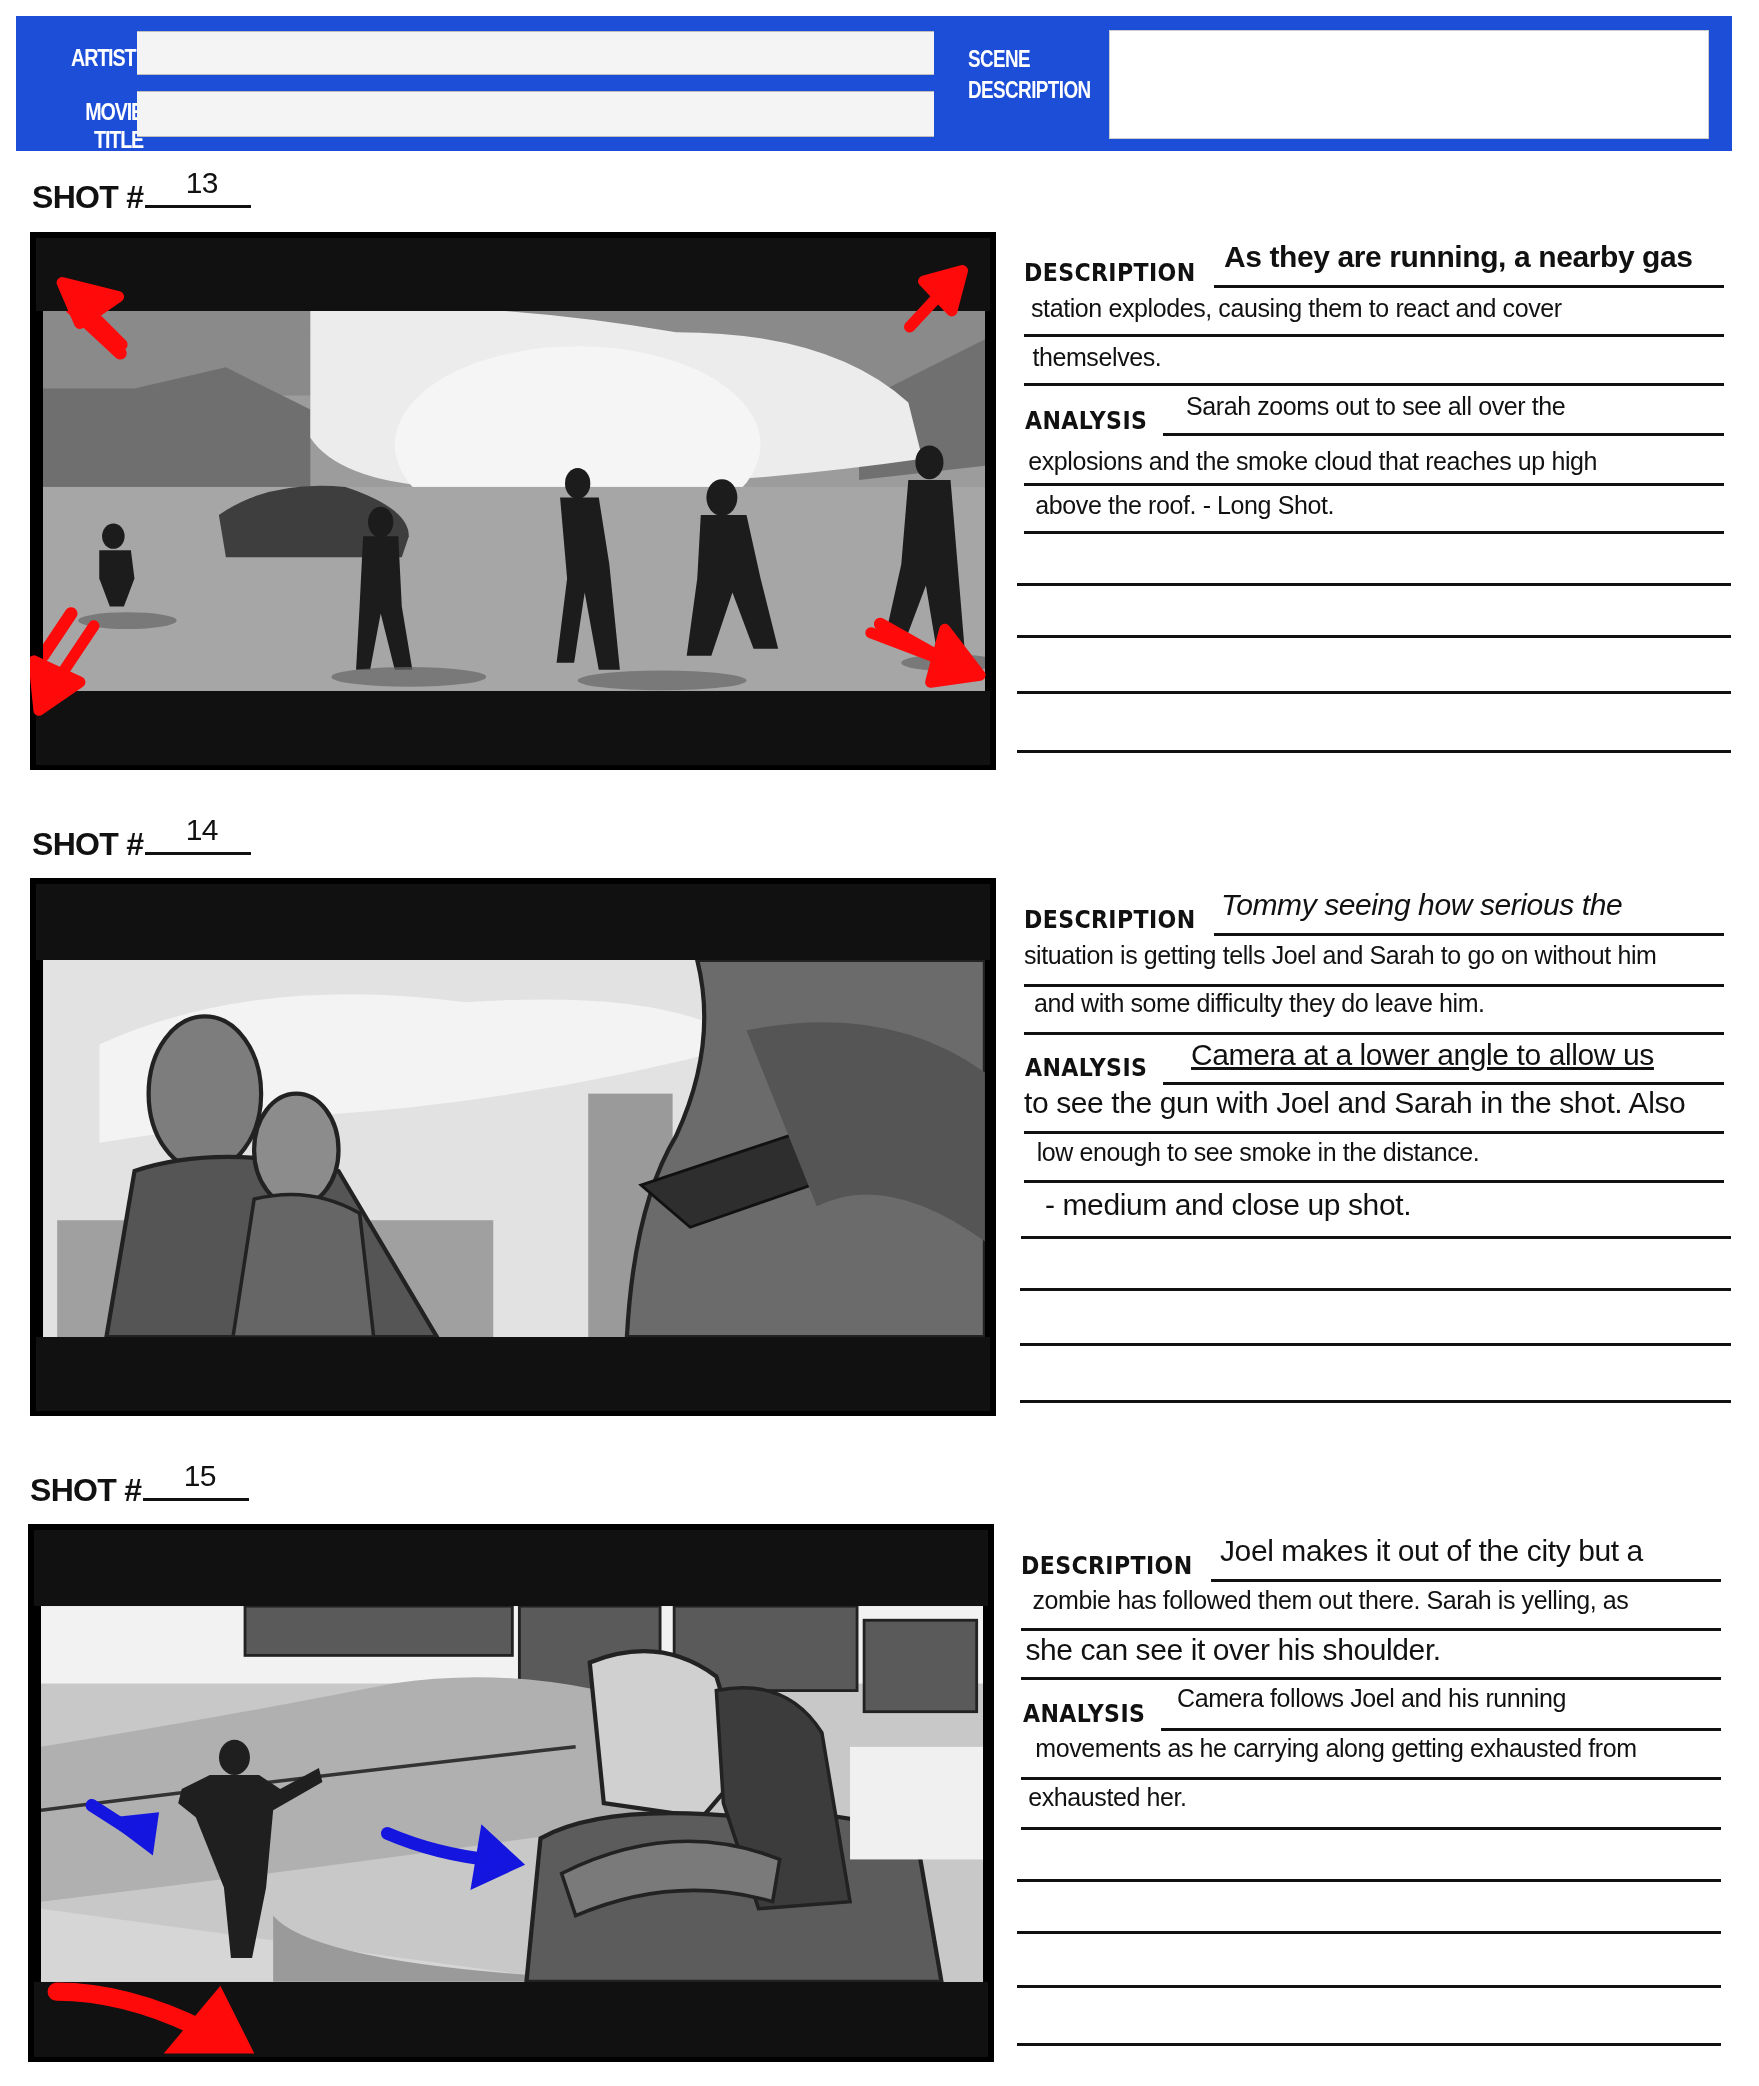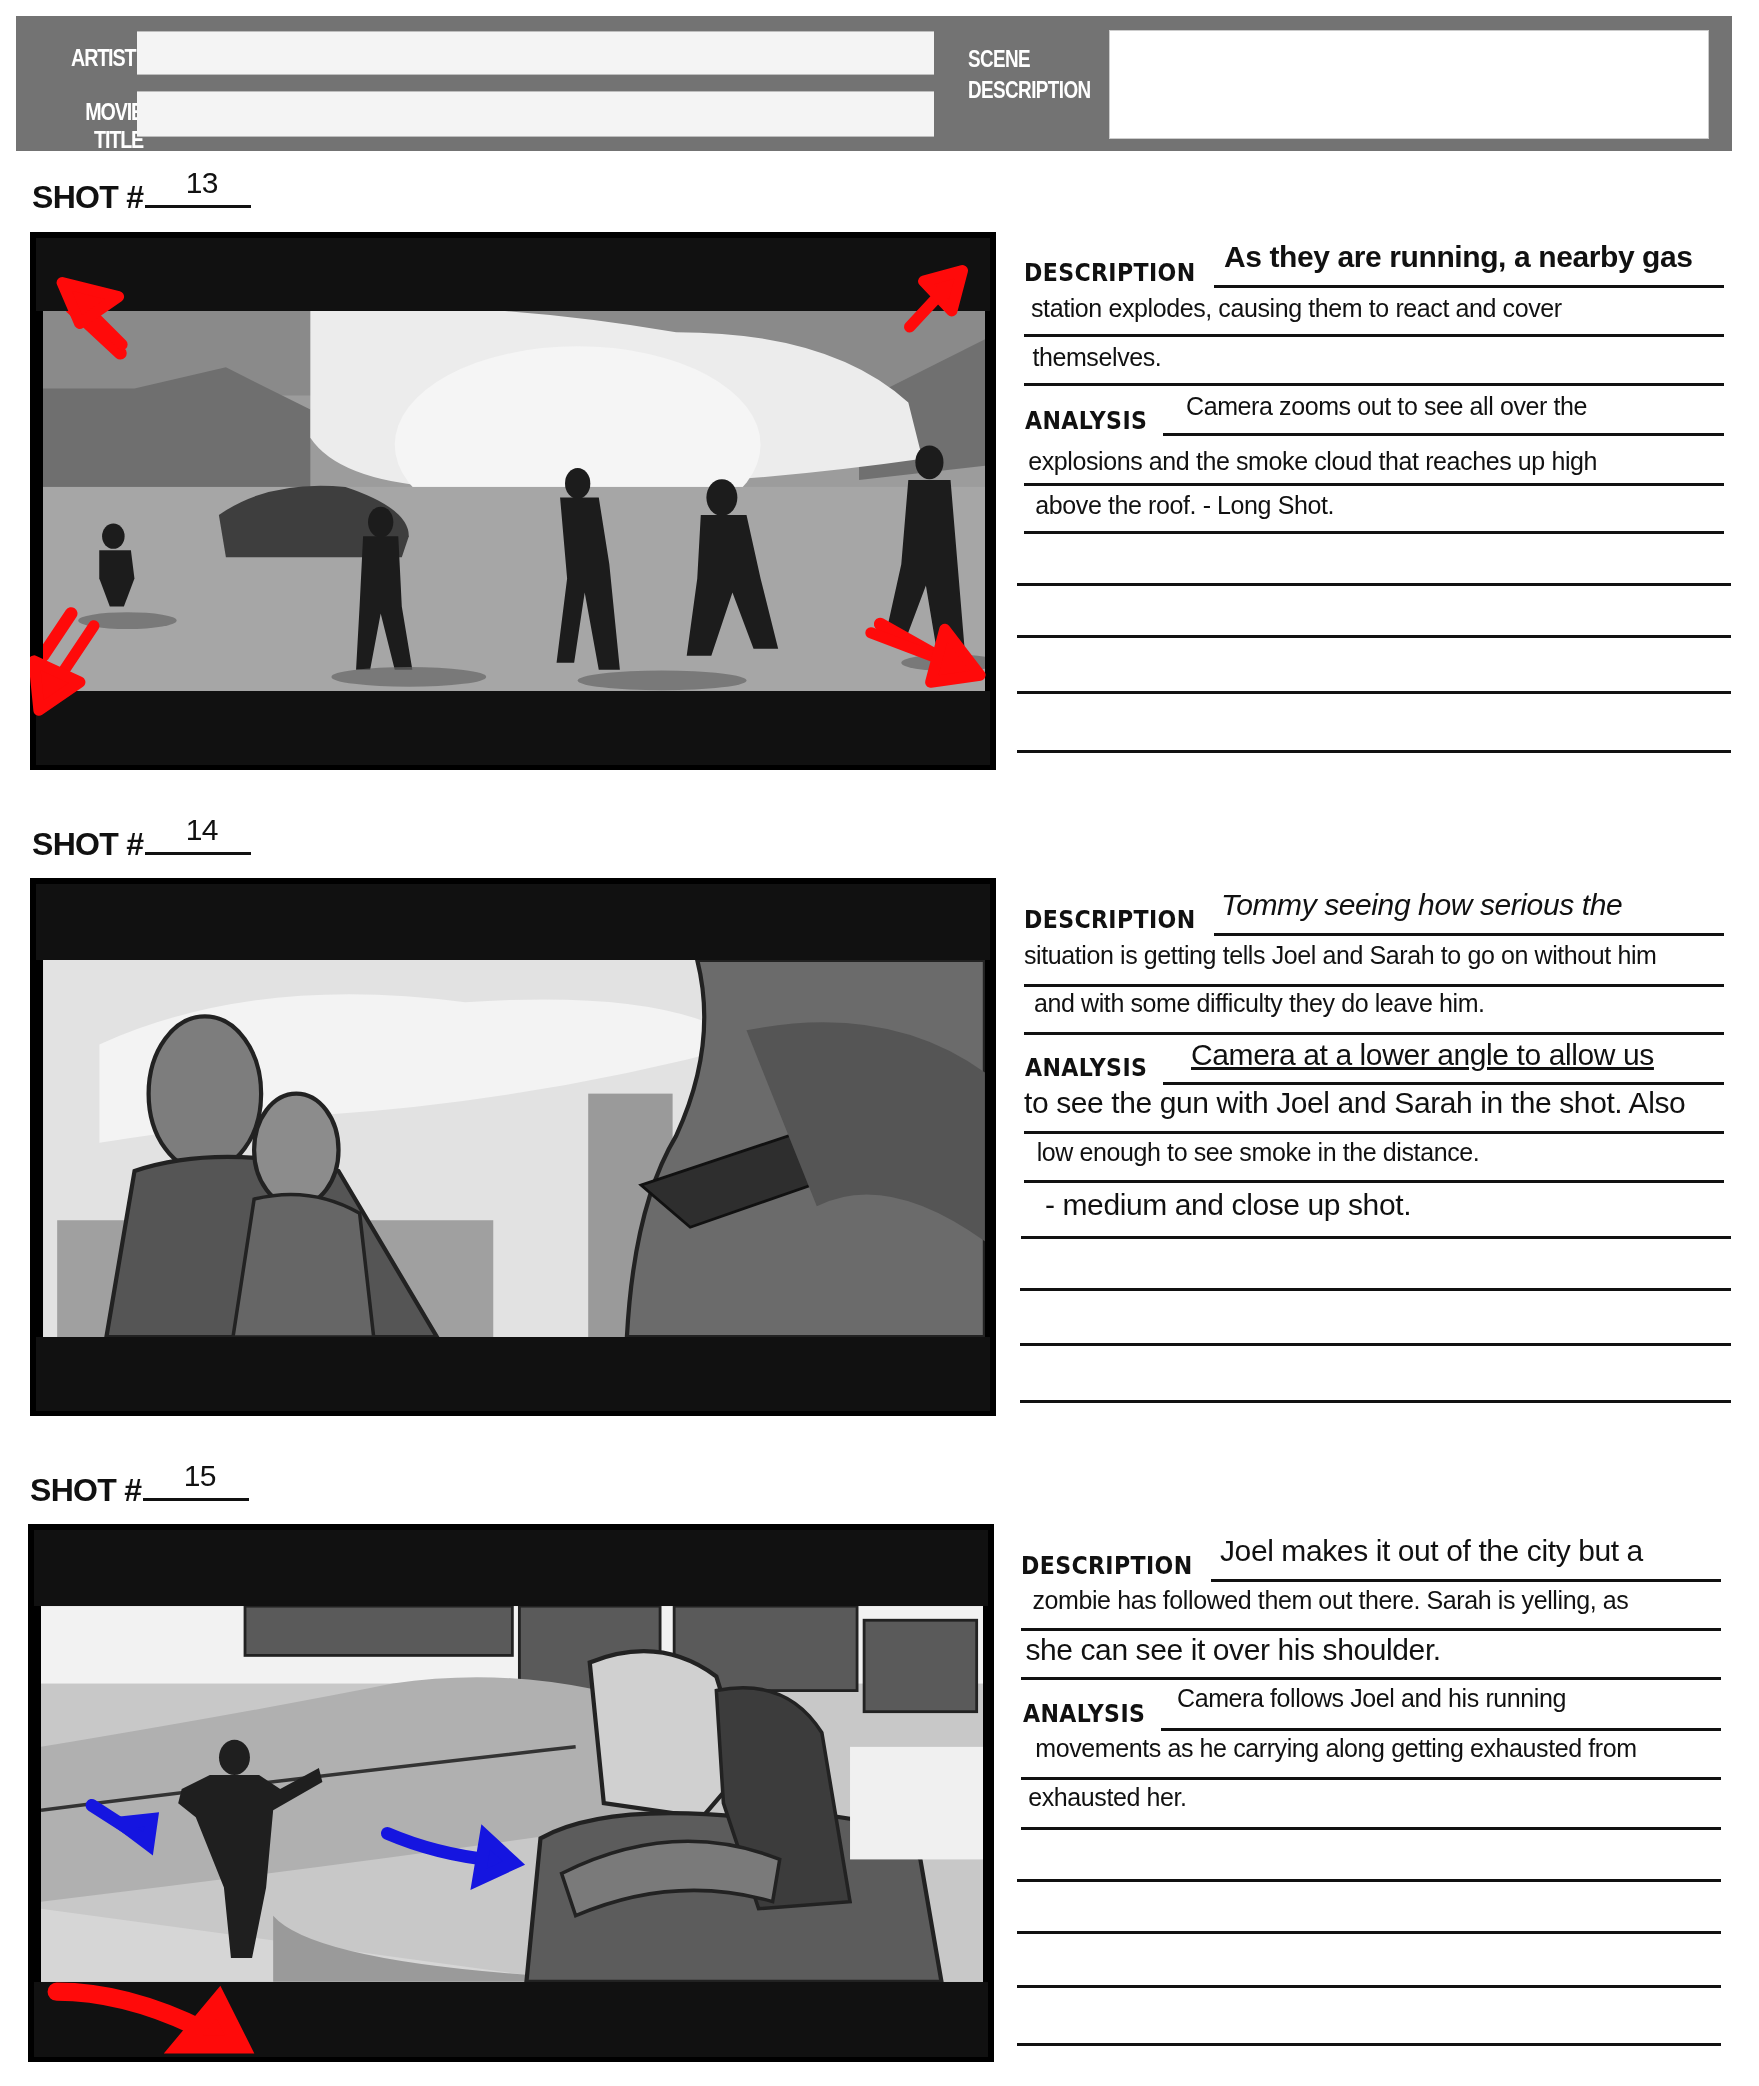--- a/index.html
+++ b/index.html
@@ -1,19 +1,19 @@
 <!DOCTYPE html>
 <html style="font-size:11.3px"><head>
 <meta charset="utf-8">
 <style>
   html, body { margin:0; padding:0; background:#ffffff; }
   body { width:1760px; height:2087px; position:relative; overflow:hidden; font-family:"Liberation Sans", sans-serif; color:#111; }
 
   
-  .header { position:absolute; left:15.5px; top:15.5px; width:1716px; height:135px; background:#737373; }
+  .header { position:absolute; left:15.5px; top:15.5px; width:1716px; height:135px; background:#1d4ed8; }
   .hdr-label { position:absolute; color:#fff; font-family:"Liberation Sans", sans-serif; font-weight:bold; font-size:24px; letter-spacing:-1.4px; transform:scaleX(0.82); transform-origin:right center; text-align:right; }
   .hdr-field { position:absolute; background:#f4f4f4; border-top:1.4px solid #bdbdbd; border-bottom:1.4px solid #bdbdbd; }
   .scene-label { position:absolute; color:#fff; font-weight:bold; font-size:23px; line-height:31px; letter-spacing:-0.7px; transform:scaleX(0.82); transform-origin:left center; }
   .scene-box { position:absolute; background:#fff; border:1.4px solid #ccc; }
 
   
   .shot-heading { position:absolute; left:32px; font-weight:bold; font-size:32px; letter-spacing:-0.7px; }
   .shot-heading .num-wrap { display:inline-block; position:relative; width:106px; border-bottom:3.5px solid #111; height:28px; vertical-align:baseline; margin-left:1.4px; }
   .shot-heading .num { position:absolute; left:41px; top:-11.3px; font-weight:normal; font-size:30px; }
 
@@ -114,21 +114,21 @@
 <div class="notes" style="top:232px; height:535px;">
   <div class="label" style="left:0; top:27px;">DESCRIPTION</div>
   <div class="line-text big" style="left:200px; top:8.4px;font-weight:bold;">As they are running, a nearby gas</div>
   <div class="rule" style="left:190px; top:53px; right:7px;"></div>
   <div class="line-text" style="left:7px; top:62px;">station explodes, causing them to react and cover</div>
   <div class="rule" style="left:0; top:102px; right:7px;"></div>
   <div class="line-text" style="left:8.4px; top:111px;">themselves.</div>
   <div class="rule" style="left:0; top:151px; right:7px;"></div>
 
   <div class="label" style="left:1.4px; top:175px;">ANALYSIS</div>
-  <div class="line-text" style="left:162px; top:160px;">Camera zooms out to see all over the</div>
+  <div class="line-text" style="left:162px; top:160px;">Sarah zooms out to see all over the</div>
   <div class="rule" style="left:139px; top:201px; right:7px;"></div>
   <div class="line-text" style="left:4.2px; top:209px;margin-top:6px;">explosions and the smoke cloud that reaches up high</div>
   <div class="rule" style="left:0; top:251px; right:7px;"></div>
   <div class="line-text" style="left:11.3px; top:259px;">above the roof. - Long Shot.</div>
   <div class="rule" style="left:0; top:299px; right:7px;"></div>
 
   <div class="rule" style="left:-7px; top:351px; right:0;"></div>
   <div class="rule" style="left:-7px; top:403px; right:0;"></div>
   <div class="rule" style="left:-7px; top:459px; right:0;"></div>
   <div class="rule" style="left:-7px; top:518px; right:0;"></div>

